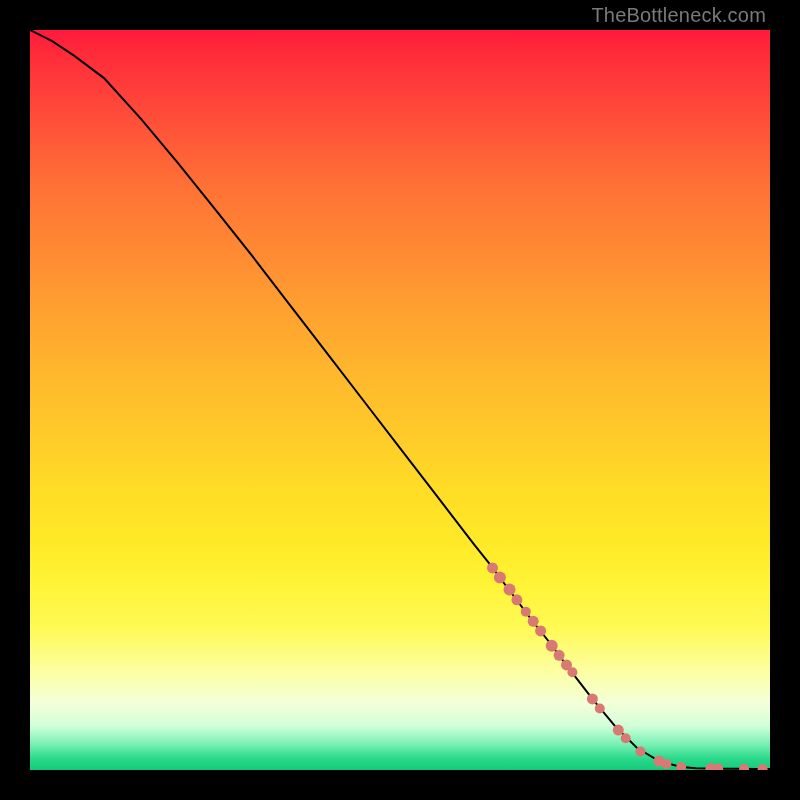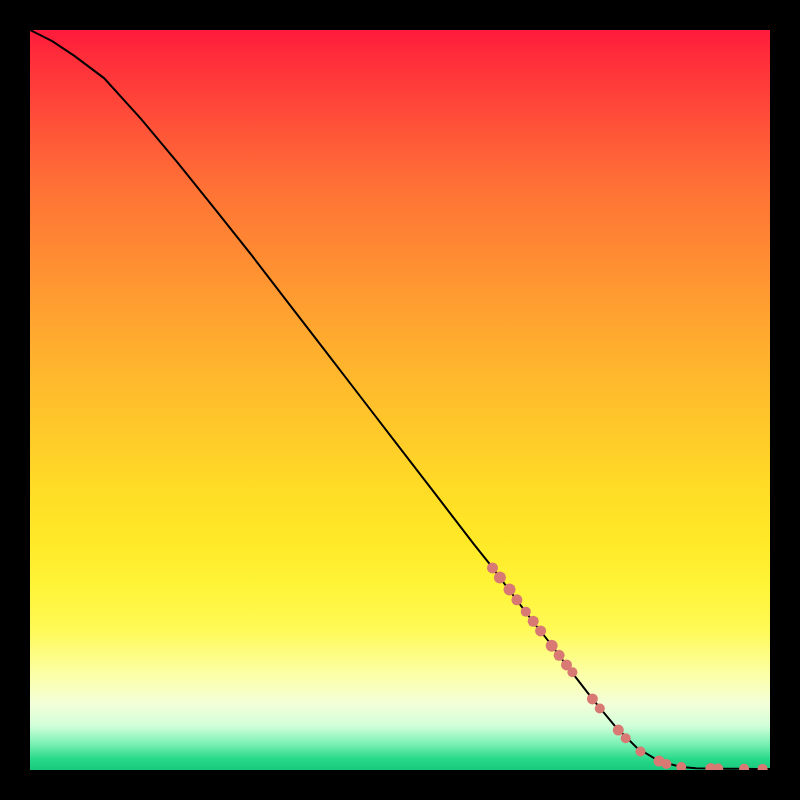--- a/index.html
+++ b/index.html
@@ -60,20 +60,21 @@
     color: #7a7a7a;
     font-size: 20px;
     letter-spacing: 0.2px;
     user-select: none;
   }
 </style>
 </head>
 <body>
 
 <div class="stage">
+  <div class="watermark">TheBottleneck.com</div>
   <div class="plot">
     <div class="gradient-bg"></div>
     <svg class="svg-layer" viewBox="0 0 740 740" preserveAspectRatio="none">
       <path id="curve-path" fill="none" stroke="#000000" stroke-width="2" d="M0.00 0.00 L22.20 11.10 L44.40 25.90 L74.00 48.10 L111.00 88.80 L148.00 133.20 L185.00 179.08 L222.00 225.70 L259.00 273.80 L296.00 321.90 L333.00 370.00 L370.00 418.10 L407.00 466.20 L444.00 514.30 L458.80 532.80 L481.00 562.40 L503.20 592.00 L518.00 610.50 L540.20 640.10 L562.40 668.96 L584.60 695.60 L606.80 717.80 L629.00 731.12 L651.20 737.04 L666.00 738.15 L680.80 738.52 L695.60 738.67 L710.40 738.82 L725.20 738.89 L740.00 738.89"></path>
       <g id="markers">
           <circle cx="462.50" cy="537.98" r="5.50" fill="#d87a73" stroke="#d87a73" stroke-width="0"></circle>
           <circle cx="469.90" cy="547.60" r="6.00" fill="#d87a73" stroke="#d87a73" stroke-width="0"></circle>
           <circle cx="479.52" cy="559.44" r="6.00" fill="#d87a73" stroke="#d87a73" stroke-width="0"></circle>
           <circle cx="486.92" cy="569.80" r="5.50" fill="#d87a73" stroke="#d87a73" stroke-width="0"></circle>
           <circle cx="495.80" cy="581.64" r="5.00" fill="#d87a73" stroke="#d87a73" stroke-width="0"></circle>

